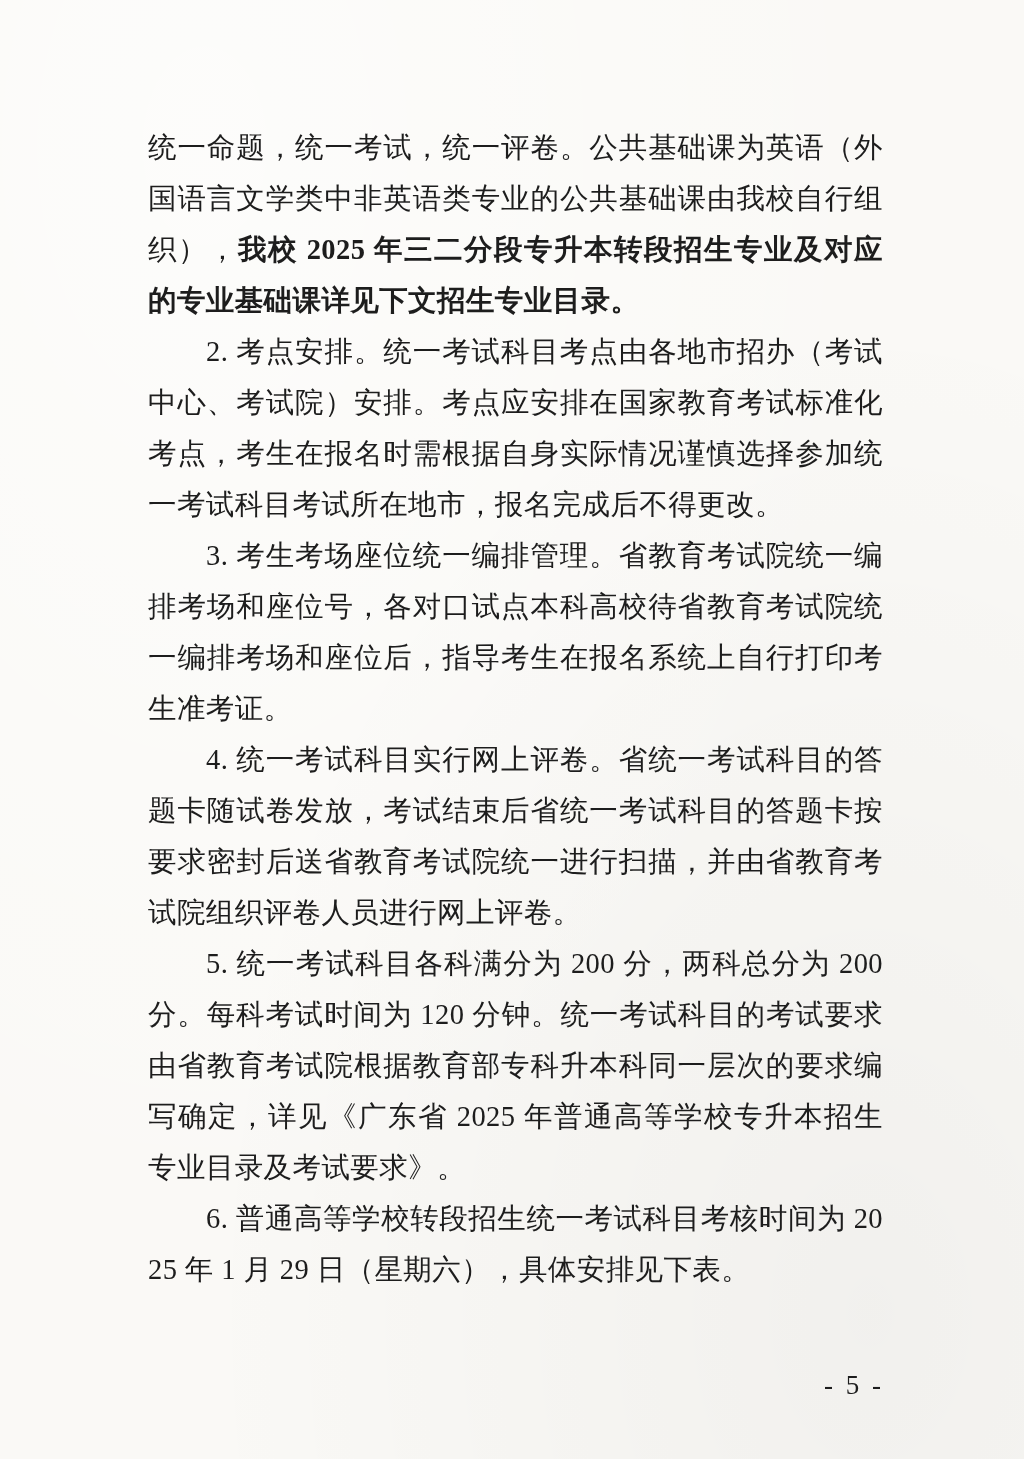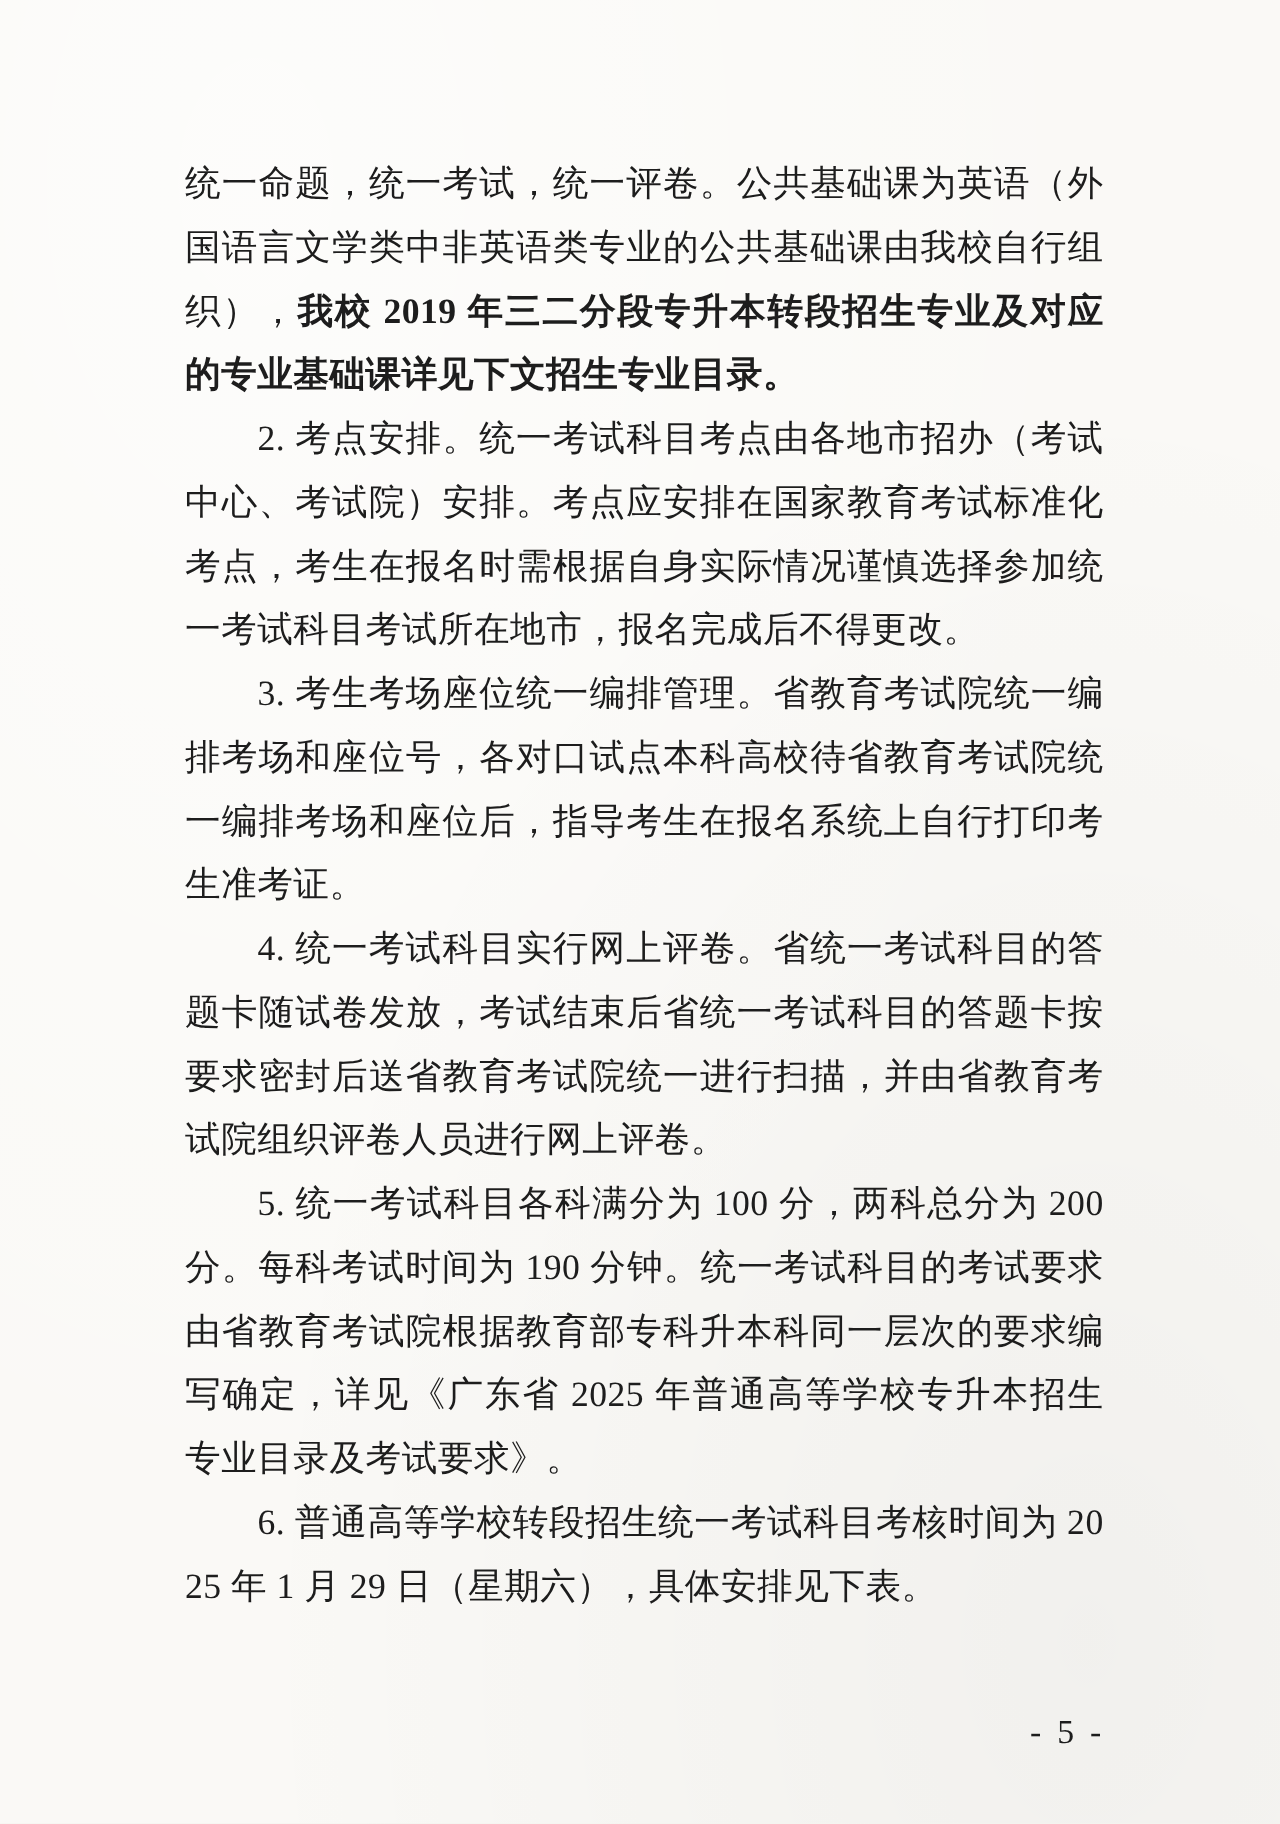--- a/index.html
+++ b/index.html
@@ -56,23 +56,23 @@
     letter-spacing: 3px;
     color: #1d1d1d;
   }
 </style>
 </head>
 <body>
 
 <div class="page">
 
   <div class="body-col">
-    <p class="para"><span>统一命题，统一考试，统一评卷。公共基础课为英语（外国语言文学类中非英语类专业的公共基础课由我校自行组织），</span><span class="bold-run">我校 2019 年三二分段专升本转段招生专业及对应的专业基础课详见下文招生专业目录。</span></p>
+    <p class="para"><span>统一命题，统一考试，统一评卷。公共基础课为英语（外国语言文学类中非英语类专业的公共基础课由我校自行组织），</span><span class="bold-run">我校 2025 年三二分段专升本转段招生专业及对应的专业基础课详见下文招生专业目录。</span></p>
     <p class="para indent"><span>2. 考点安排。统一考试科目考点由各地市招办（考试中心、考试院）安排。考点应安排在国家教育考试标准化考点，考生在报名时需根据自身实际情况谨慎选择参加统一考试科目考试所在地市，报名完成后不得更改。</span></p>
     <p class="para indent"><span>3. 考生考场座位统一编排管理。省教育考试院统一编排考场和座位号，各对口试点本科高校待省教育考试院统一编排考场和座位后，指导考生在报名系统上自行打印考生准考证。</span></p>
     <p class="para indent"><span>4. 统一考试科目实行网上评卷。省统一考试科目的答题卡随试卷发放，考试结束后省统一考试科目的答题卡按要求密封后送省教育考试院统一进行扫描，并由省教育考试院组织评卷人员进行网上评卷。</span></p>
-    <p class="para indent"><span>5. 统一考试科目各科满分为 100 分，两科总分为 200 分。每科考试时间为 190 分钟。统一考试科目的考试要求由省教育考试院根据教育部专科升本科同一层次的要求编写确定，详见《广东省 2025 年普通高等学校专升本招生专业目录及考试要求》。</span></p>
+    <p class="para indent"><span>5. 统一考试科目各科满分为 200 分，两科总分为 200 分。每科考试时间为 120 分钟。统一考试科目的考试要求由省教育考试院根据教育部专科升本科同一层次的要求编写确定，详见《广东省 2025 年普通高等学校专升本招生专业目录及考试要求》。</span></p>
     <p class="para indent"><span>6. 普通高等学校转段招生统一考试科目考核时间为 2025 年 1 月 29 日（星期六），具体安排见下表。</span></p>
   </div>
 
   <div class="page-number">- 5 -</div>
 
 </div>
 
 </body></html>

